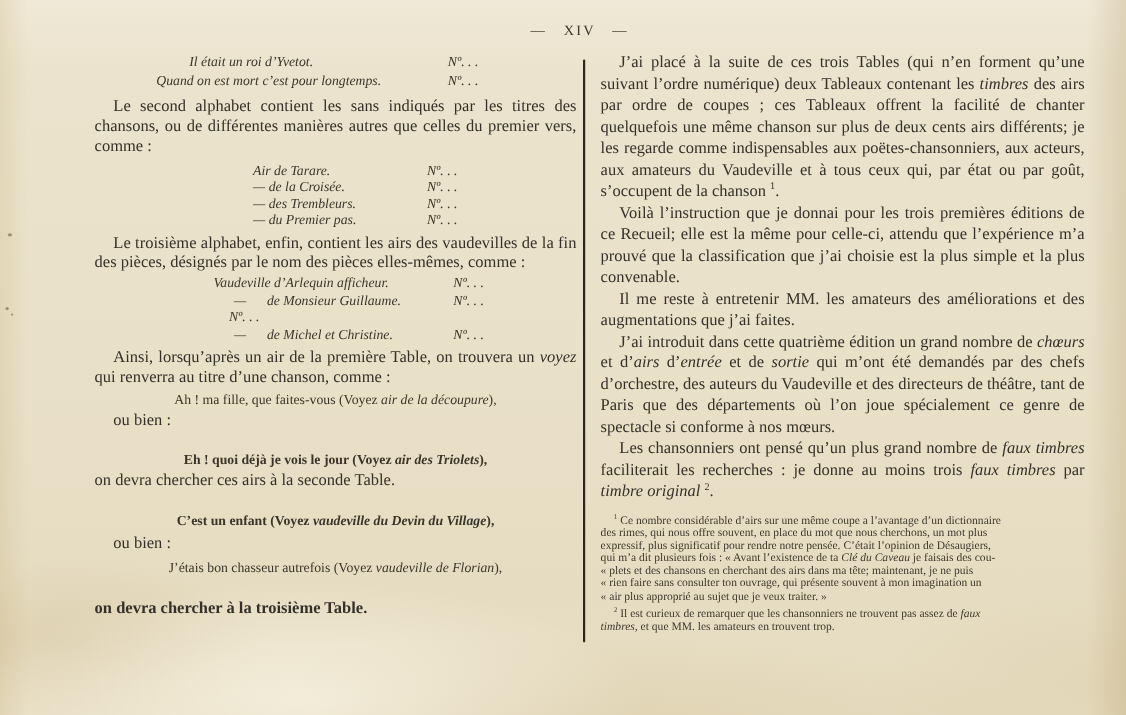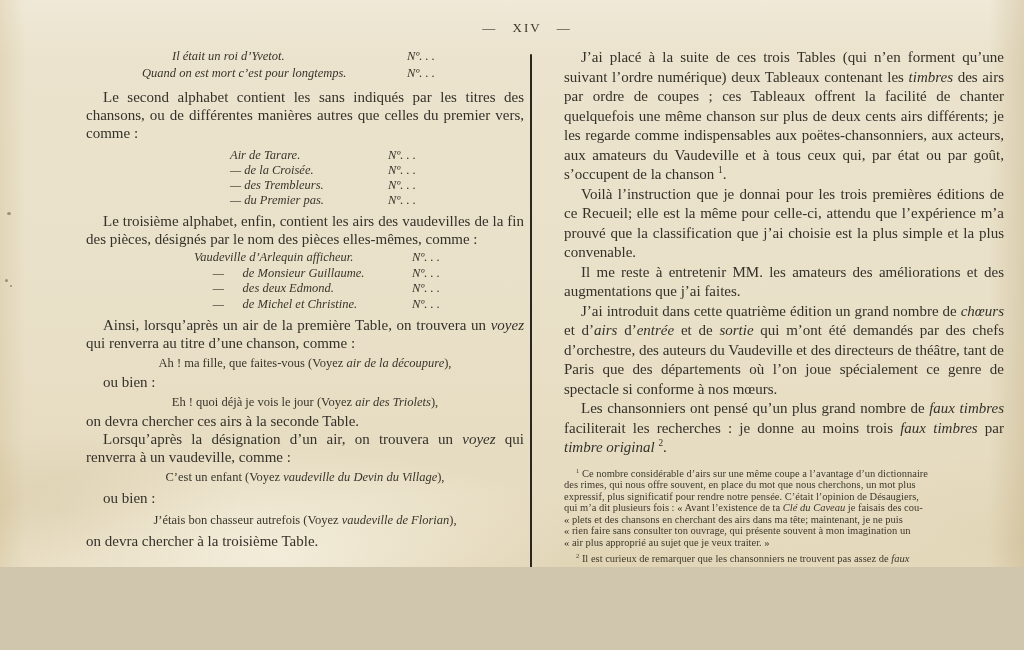--- a/index.html
+++ b/index.html
@@ -1,18 +1,18 @@
 <!DOCTYPE html>
 <html><head>
 <meta charset="utf-8">
 <style>
   html,body{margin:0;padding:0;background:#cfc6ad;}
   .page{
     position:relative;
-    width:1024px;height:567px;
+    width:1024px;height:650px;
     overflow:hidden;
     font-family:"Liberation Serif", serif;
     color:#35312a;
     background:
       radial-gradient(ellipse 430px 150px at 27% 98%, rgba(255,252,242,0.55), rgba(255,252,242,0) 72%),
       radial-gradient(ellipse 620px 130px at 52% 104%, rgba(182,155,98,0.20), rgba(182,155,98,0) 75%),
       radial-gradient(ellipse 260px 110px at 6% 90%, rgba(178,148,92,0.16), rgba(178,148,92,0) 70%),
       radial-gradient(ellipse 300px 120px at 99% 96%, rgba(188,162,108,0.14), rgba(188,162,108,0) 75%),
       linear-gradient(90deg, rgba(195,172,120,0.22) 0%, rgba(195,172,120,0) 2.5%, rgba(195,172,120,0) 96.5%, rgba(172,148,98,0.25) 100%),
       linear-gradient(180deg, #f0e9d7 0%, #ebe3cd 10%, #e9e0c8 55%, #e6dcc1 82%, #e8dec3 100%);
@@ -23,39 +23,39 @@
     transform:translateX(15px);
     font-size:13px;letter-spacing:2px;word-spacing:10px;
     color:#3b372d;
   }
   .divider{
     position:absolute;left:530px;top:54px;width:2px;height:530px;
     background:#2b271f;border-radius:1px;
   }
   .col{position:absolute;top:48px;}
   .col.left{left:86px;width:438px;}
-  .col.right{left:564px;width:440px;}
+  .col.right{left:546px;width:440px;}
   p.body{margin:0;font-size:15px;line-height:18px;text-align:justify;text-indent:17px;}
   .col.right p.body{line-height:19.5px;}
   sup{font-size:62%;line-height:0;}
   i{font-style:italic;}
   
   .extable{font-size:12.5px;color:#3a352b;}
   .exrow{display:flex;font-style:italic;}
   .exrow .t{flex:1;white-space:pre-wrap;}
   .exrow .n{width:56px;text-align:center;}
   .ex-top{margin:0 0 6px 56px;width:308px;line-height:17px;}
   .ex-top .n{width:58px;}
   .ex-top .exrow:first-child .t{padding-left:30px;}
   .list-airs{margin:6px 0 4px 144px;width:200px;line-height:15px;}
   .list-vaud{margin:2px 0 4px 108px;width:260px;line-height:15.5px;}
   .exline{margin:4px 0 2px;font-size:12.5px;line-height:15px;text-align:center;color:#3a352b;}
   .oubien{margin:2px 0;font-size:15px;line-height:18px;text-indent:17px;}
   .plainline{margin:2px 0 0;font-size:15px;line-height:18px;text-indent:0;}
-  .mt3{margin-top:4px;}
+  .mt3{margin-top:20px;font-weight:bold;}
   .mt6{margin-top:6px;}
   .mt4{margin-top:4px;}
   .footnotes{margin-top:10px;font-size:10.5px;line-height:11.5px;color:#3e392d;}
   .fn{white-space:pre-line;text-align:left;text-indent:12px;margin:0;}
   .fn + .fn{margin-top:5px;}
   .speck{position:absolute;border-radius:50%;background:#6b4f33;opacity:.55;}
   .speck.s1{left:7px;top:212px;width:4px;height:3px;}
   .speck.s2{left:5px;top:279px;width:3px;height:3px;}
   .speck.s3{left:10px;top:285px;width:2px;height:2px;}
 </style>
@@ -111,37 +111,35 @@
     <div class="extable list-vaud">
       <div class="exrow">
         <span class="t">Vaudeville d’Arlequin afficheur.</span>
         <span class="n">Nº. . .</span>
       </div>
       <div class="exrow">
         <span class="t">  —  de Monsieur Guillaume.</span>
         <span class="n">Nº. . .</span>
       </div>
       <div class="exrow">
-        <span class="t">  —  des deux Edmond.</span>
         <span class="n">Nº. . .</span>
       </div>
       <div class="exrow">
         <span class="t">  —  de Michel et Christine.</span>
         <span class="n">Nº. . .</span>
       </div>
     </div>
 
     <p class="body mt4"><span>Ainsi, lorsqu’après un air de la première Table, on trouvera un </span><i>voyez</i><span> qui renverra au titre d’une chanson, comme :</span></p>
 
     <div class="exline"><span>Ah ! ma fille, que faites-vous (Voyez </span><i>air de la découpure</i><span>),</span></div>
     <p class="oubien">ou bien :</p>
     <div class="exline mt3"><span>Eh ! quoi déjà je vois le jour (Voyez </span><i>air des Triolets</i><span>),</span></div>
     <p class="plainline">on devra chercher ces airs à la seconde Table.</p>
 
-    <p class="body"><span>Lorsqu’après la désignation d’un air, on trouvera un </span><i>voyez</i><span> qui renverra à un vaudeville, comme :</span></p>
 
     <div class="exline mt3"><span>C’est un enfant (Voyez </span><i>vaudeville du Devin du Village</i><span>),</span></div>
     <p class="oubien mt4">ou bien :</p>
     <div class="exline mt6"><span>J’étais bon chasseur autrefois (Voyez </span><i>vaudeville de Florian</i><span>),</span></div>
     <p class="plainline mt3">on devra chercher à la troisième Table.</p>
 
   </div>
 
   <div class="col right">
     <p class="body"><span>J’ai placé à la suite de ces trois Tables (qui n’en forment qu’une suivant l’ordre numérique) deux Tableaux contenant les </span><i>timbres</i><span> des airs par ordre de coupes ; ces Tableaux offrent la facilité de chanter quelquefois une même chanson sur plus de deux cents airs différents; je les regarde comme indispensables aux poëtes-chansonniers, aux acteurs, aux amateurs du Vaudeville et à tous ceux qui, par état ou par goût, s’occupent de la chanson </span><sup>1</sup><span>.</span></p>

